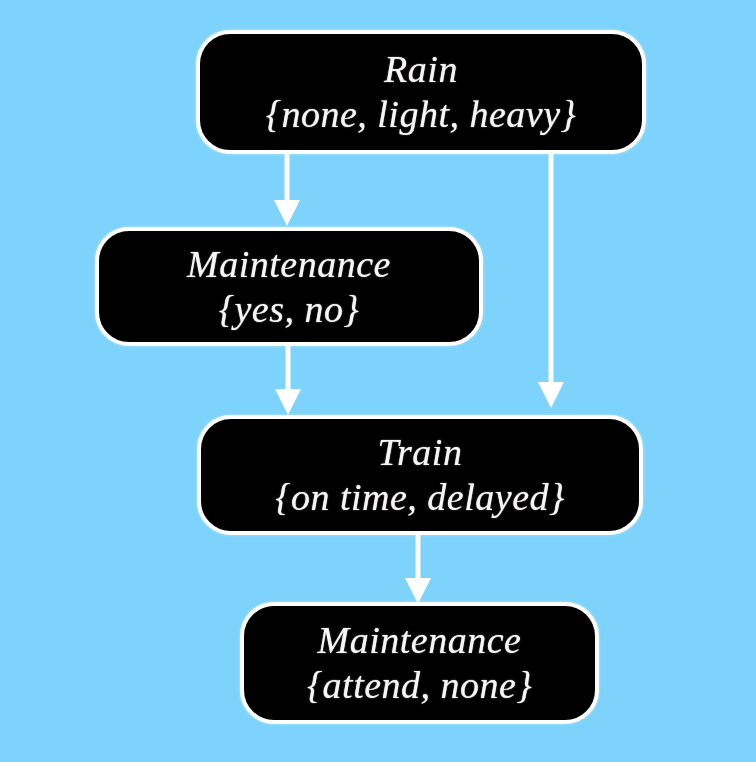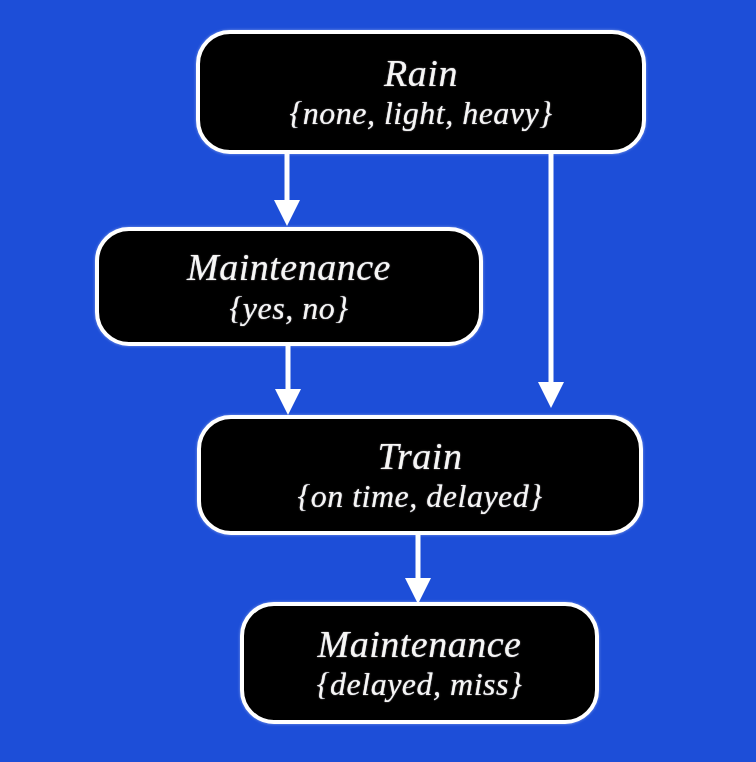--- a/index.html
+++ b/index.html
@@ -4,21 +4,21 @@
 <style>
   html, body {
     margin: 0;
     padding: 0;
     background: #000000;
   }
   #canvas {
     position: relative;
     width: 756px;
     height: 762px;
-    background: #1d4ed8;
+    background: #7dd3fc;
     overflow: hidden;
     font-family: "Liberation Serif", "DejaVu Serif", serif;
   }
   .node {
     position: absolute;
     box-sizing: border-box;
     border: 4px solid #ffffff;
     border-radius: 34px;
     background: #000000;
     display: flex;
@@ -34,21 +34,21 @@
   }
   .node .nline {
     display: block;
     white-space: nowrap;
   }
   .node .title {
     font-size: 38px;
     letter-spacing: 0.5px;
   }
   .node .states {
-    font-size: 32px;
+    font-size: 38px;
     letter-spacing: 0.5px;
     margin-top: 2px;
   }
   #node-rain    { left: 196px; top: 30px;  width: 450px; height: 124px; }
   #node-maint   { left: 95px;  top: 227px; width: 388px; height: 119px; }
   #node-train   { left: 197px; top: 415px; width: 446px; height: 120px; }
   #node-appt    { left: 240px; top: 602px; width: 359px; height: 122px; }
 
   .edge {
     position: absolute;
@@ -97,16 +97,16 @@
     <span class="nline states">{on time, delayed}</span>
   </div>
 
   <div class="node" id="node-maint">
     <span class="nline title">Maintenance</span>
     <span class="nline states">{yes, no}</span>
   </div>
 
   <div class="node" id="node-appt">
     <span class="nline title">Maintenance</span>
-    <span class="nline states">{delayed, miss}</span>
+    <span class="nline states">{attend, none}</span>
   </div>
 
 </div>
 
 </body></html>

